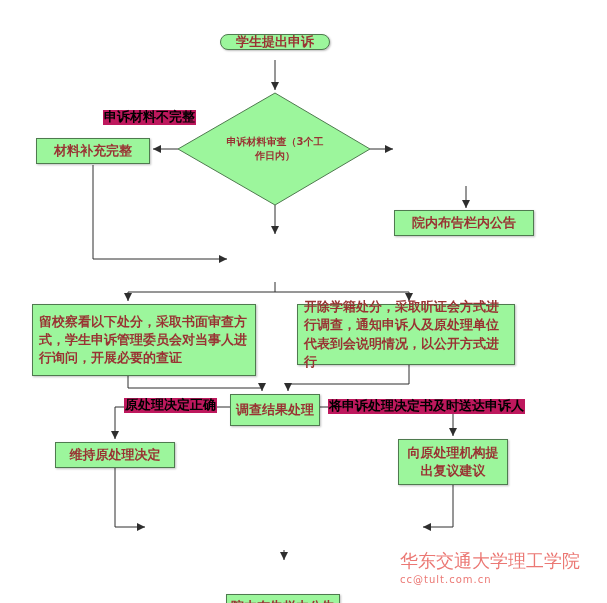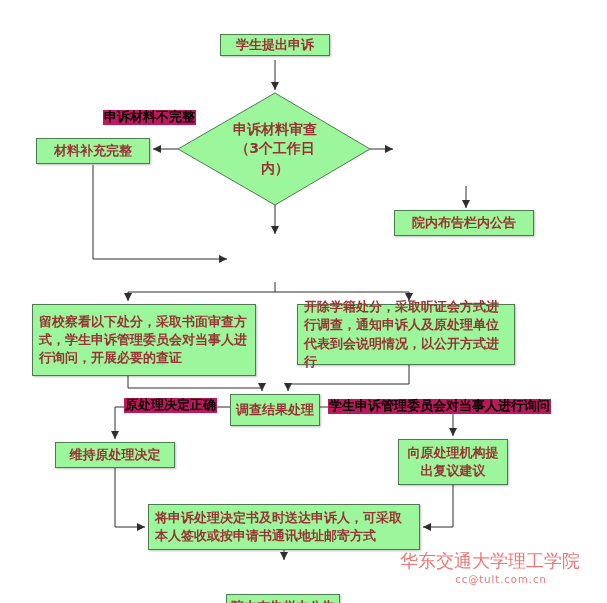--- a/index.html
+++ b/index.html
@@ -25,35 +25,35 @@
     color: var(--node-text, #993333);
     font-size: 13px; font-weight: bold; line-height: 1.4;
     text-align: center; padding: 2px 4px;
     box-shadow: 1px 1px 2px rgba(0,0,0,0.25);
   }
   .node.para { text-align: left; justify-content: flex-start; padding: 3px 6px; }
   .diamond-label {
     position: absolute; z-index: 2;
     display: flex; align-items: center; justify-content: center;
     color: var(--node-text, #993333);
-    font-size: 14px; font-weight: bold; line-height: 1.4; text-align: center;
+    font-size: 10px; font-weight: bold; line-height: 1.4; text-align: center;
   }
   .edge-label {
     position: absolute; z-index: 3;
     color: var(--label-text, #000000);
     font-size: 13px; font-weight: bold; line-height: 1.15;
     background: #be185d; padding: 0 1px; white-space: nowrap;
   }
   .watermark {
     position: absolute; z-index: 4; left: 400px; top: 549px; width: 202px;
     color: var(--watermark, #e8615c); opacity: 0.85;
   }
   .wm1 { font-size: 18px; font-weight: normal; white-space: nowrap;
          text-shadow: 0 0 1px #ffffff; }
-  .wm2 { font-size: 10px; text-align: center; letter-spacing: 1px; margin-top: 1px; }
+  .wm2 { font-size: 10px; text-align: left; letter-spacing: 1px; margin-top: 1px; }
 </style>
 </head>
 <body>
 
 <div class="canvas">
 
   <svg class="edges" width="607" height="603" viewBox="0 0 607 603">
     <defs>
       <marker id="arrowhead" markerWidth="8" markerHeight="8" viewBox="0 0 8 8" refX="8" refY="4" orient="auto">
         <path d="M0,0 L8,4 L0,8 Z"></path>
@@ -72,48 +72,47 @@
     <polyline class="edge" points="409,364 409,384 288,384 288,391" marker-end="url(#arrowhead)"></polyline>
     <polyline class="edge" points="230,407 115,407 115,439" marker-end="url(#arrowhead)"></polyline>
     <polyline class="edge" points="320,407 453,407 453,436" marker-end="url(#arrowhead)"></polyline>
     <polyline class="edge" points="115,468 115,527 145,527" marker-end="url(#arrowhead)"></polyline>
     <polyline class="edge" points="453,485 453,527 423,527" marker-end="url(#arrowhead)"></polyline>
     <polyline class="edge" points="284,550 284,560" marker-end="url(#arrowhead)"></polyline>
 
     <polygon class="diamond" points="275,93 370,149 275,205 178,149"></polygon>
   </svg>
 
-  <div class="node" style="left:220px;top:34px;width:110px;height:22px;">学生提出申诉</div>
+  <div class="node" style="left:220px;top:34px;width:110px;height:16px;border-radius:13px;">学生提出申诉</div>
 
   <div class="diamond-label" style="left:223px;top:111px;width:104px;height:76px;">申诉材料审查（3个工作日内）</div>
 
   <div class="node" style="left:36px;top:138px;width:114px;height:26px;">材料补充完整</div>
 
 
   <div class="node" style="left:394px;top:210px;width:140px;height:26px;">院内布告栏内公告</div>
 
 
   <div class="node para" style="left:32px;top:304px;width:224px;height:72px;">留校察看以下处分，采取书面审查方式，学生申诉管理委员会对当事人进行询问，开展必要的查证</div>
 
   <div class="node para" style="left:297px;top:304px;width:218px;height:61px;">开除学籍处分，采取听证会方式进行调查，通知申诉人及原处理单位代表到会说明情况，以公开方式进行</div>
 
   <div class="node" style="left:230px;top:394px;width:90px;height:32px;">调查结果处理</div>
 
   <div class="node" style="left:55px;top:442px;width:120px;height:26px;">维持原处理决定</div>
 
   <div class="node" style="left:398px;top:439px;width:110px;height:46px;">向原处理机构提出复议建议</div>
 
-  <div class="node para" style="left:148px;top:504px;width:272px;height:46px;">将申诉处理决定书及时送达申诉人，可采取本人签收或按申请书通讯地址邮寄方式</div>
 
   <div class="node" style="left:226px;top:563px;width:114px;height:26px;margin-top:31px;">院内布告栏内公告</div>
 
   <div class="edge-label" style="left:103px;top:110px;">申诉材料不完整</div>
 
   <div class="edge-label" style="left:124px;top:398px;">原处理决定正确</div>
 
-  <div class="edge-label" style="left:328px;top:399px;">学生申诉管理委员会对当事人进行询问</div>
+  <div class="edge-label" style="left:328px;top:399px;">将申诉处理决定书及时送达申诉人</div>
 
   <div class="watermark">
     <div class="wm1">华东交通大学理工学院</div>
     <div class="wm2">cc@tult.com.cn</div>
   </div>
 
 </div>
 
 </body></html>

